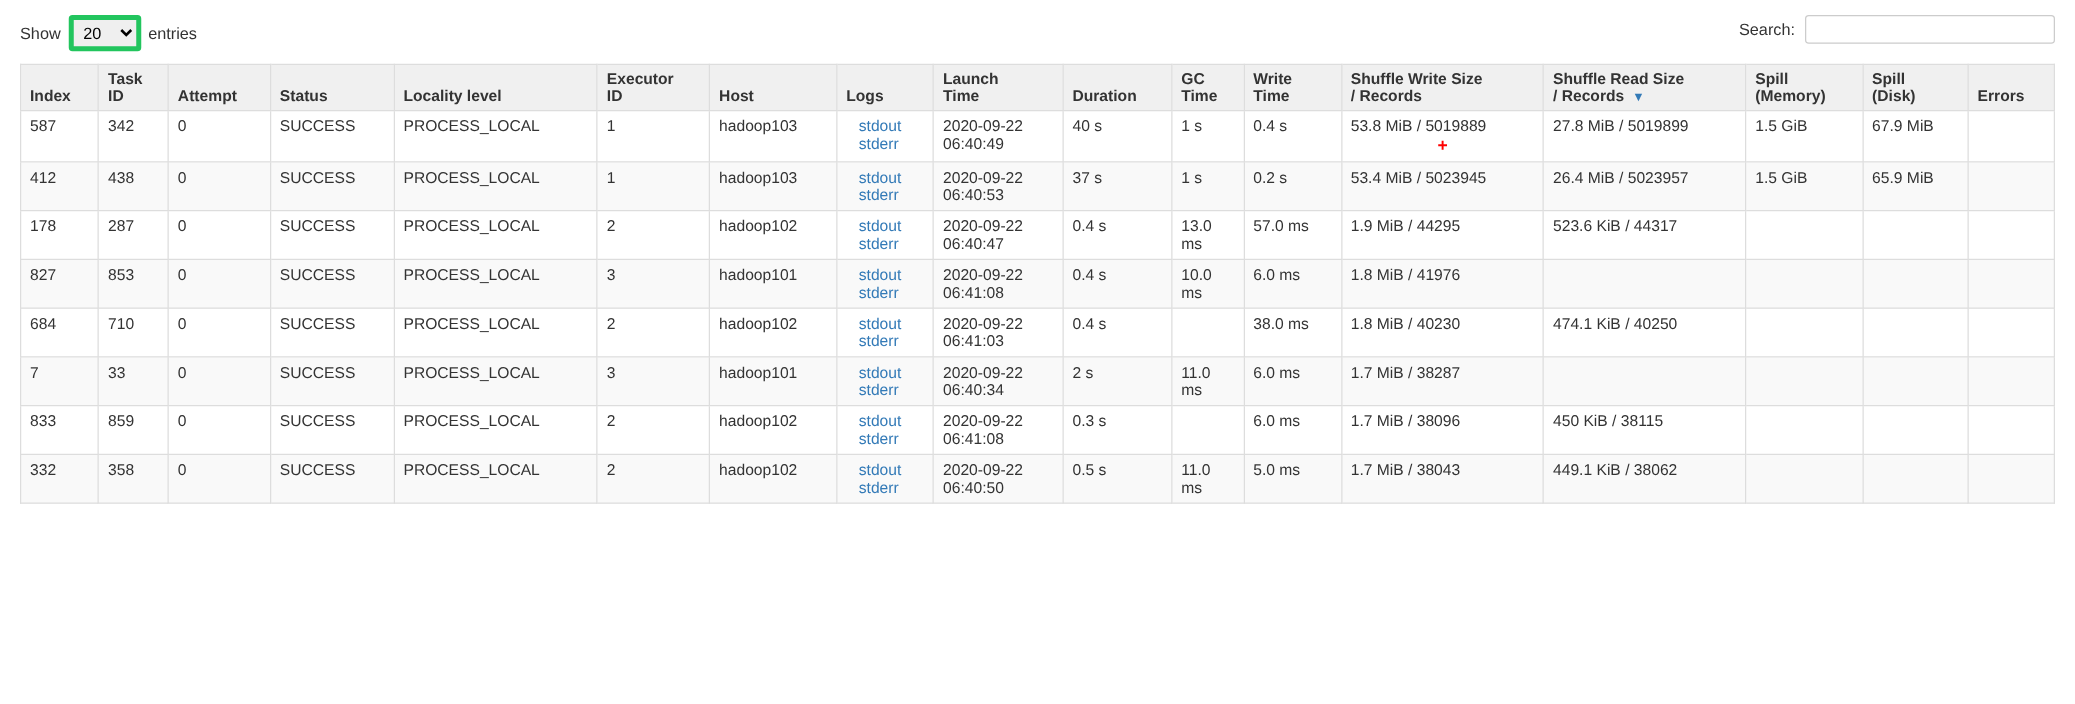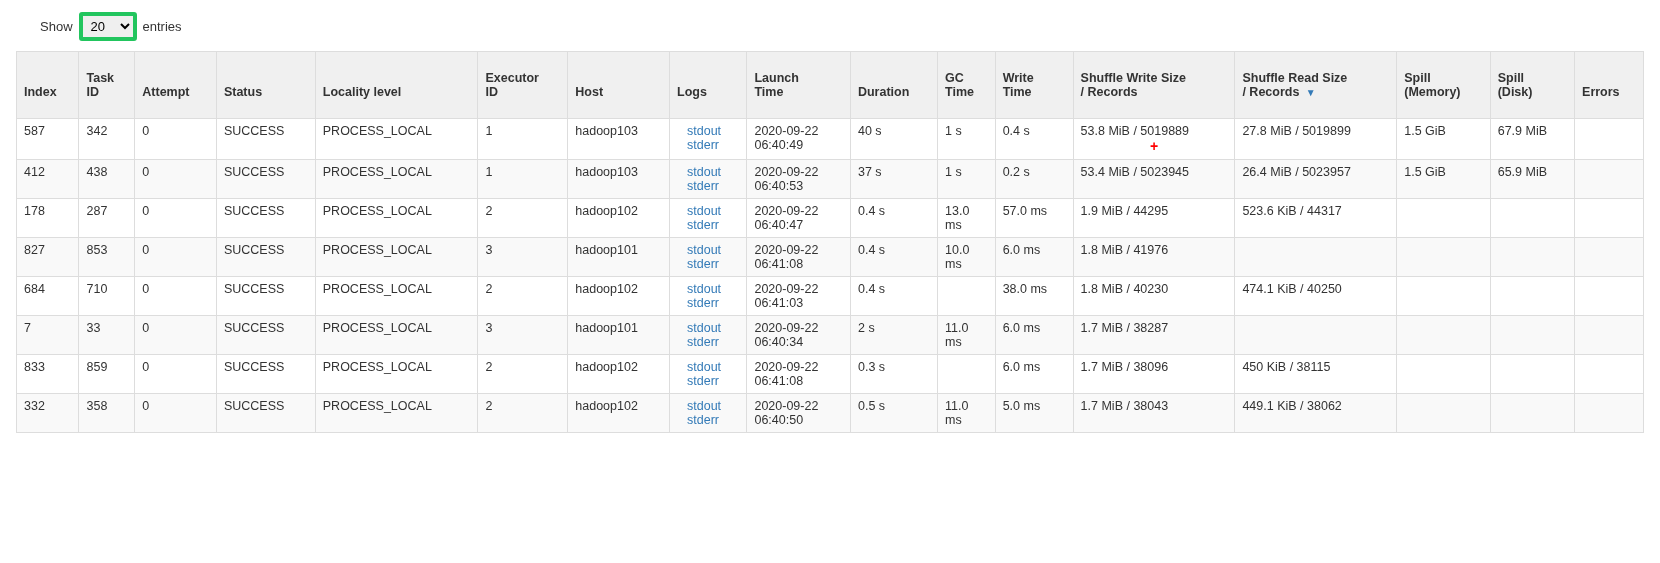--- a/index.html
+++ b/index.html
@@ -1,25 +1,25 @@
 <!DOCTYPE html>
 <html><head>
   <meta charset="utf-8">
   <style>
     * { box-sizing: border-box; margin: 0; padding: 0; }
     body { font-family: Arial, sans-serif; font-size: 13px; background: #fff; color: #333; }
     .page-wrapper { padding: 12px 16px; }
     .page-title { font-size: 15px; font-weight: bold; margin-bottom: 10px; }
-    .controls-row { display: flex; align-items: flex-start; justify-content: space-between; margin-bottom: 10px; margin-left: 24px; }
+    .controls-row { display: flex; align-items: flex-start; justify-content: space-between; margin-bottom: 10px; }
     .show-entries { display: flex; align-items: center; gap: 6px; }
     .show-entries select { border: 4px solid #22c55e; border-radius: 3px; padding: 2px 4px; font-size: 13px; }
     .search-area { display: flex; align-items: center; gap: 8px; }
     .search-area input { border: 1px solid #ccc; border-radius: 3px; padding: 3px 6px; font-size: 13px; width: 200px; }
     table { width: 100%; border-collapse: collapse; font-size: 12.5px; }
-    th { background: #f0f0f0; border: 1px solid #ddd; padding: 19px 7px; text-align: left; font-weight: bold; vertical-align: bottom; white-space: nowrap; }
+    th { background: #f0f0f0; border: 1px solid #ddd; padding: 4px 7px; text-align: left; font-weight: bold; vertical-align: bottom; white-space: nowrap; }
     th.sortable { cursor: pointer; margin-left: 42px; }
     th .sort-indicator { color: #337ab7; margin-left: 3px; font-size: 10px; }
     td { border: 1px solid #ddd; padding: 5px 7px; vertical-align: top; }
     tr:nth-child(even) { background: #f9f9f9; }
     tr:nth-child(odd) { background: #fff; }
     a { color: #337ab7; text-decoration: none; margin-left: 10px; }
     .add-icon { color: red; font-weight: bold; display: block; text-align: center; font-size: 14px; }
   </style>
 </head>
 <body>
@@ -29,20 +29,24 @@
   <div class="controls-row">
     <div class="show-entries">
       <span>Show</span>
       <select>
         <option>10</option>
         <option selected="">20</option>
         <option>50</option>
         <option>100</option>
       </select>
       <span>entries</span>
+    </div>
+    <div class="search-area">
+      <span>Search:</span>
+      <input type="text" style="">
     </div>
   </div>
 
   <table>
     <thead>
       <tr>
         <th>Index</th>
         <th>Task<br>ID</th>
         <th>Attempt</th>
         <th>Status</th>

